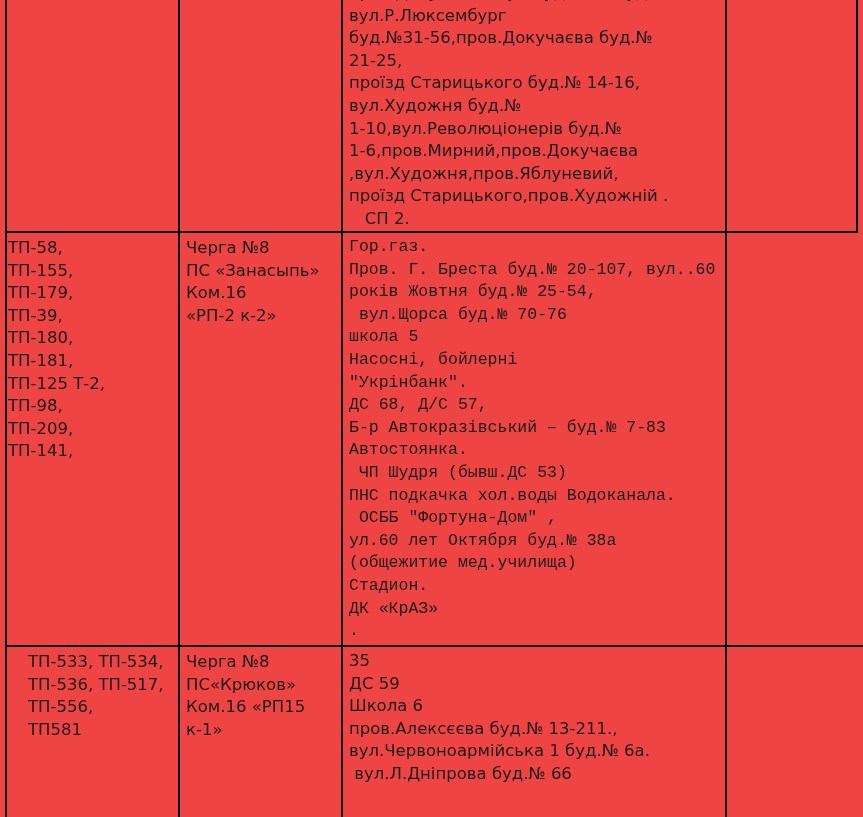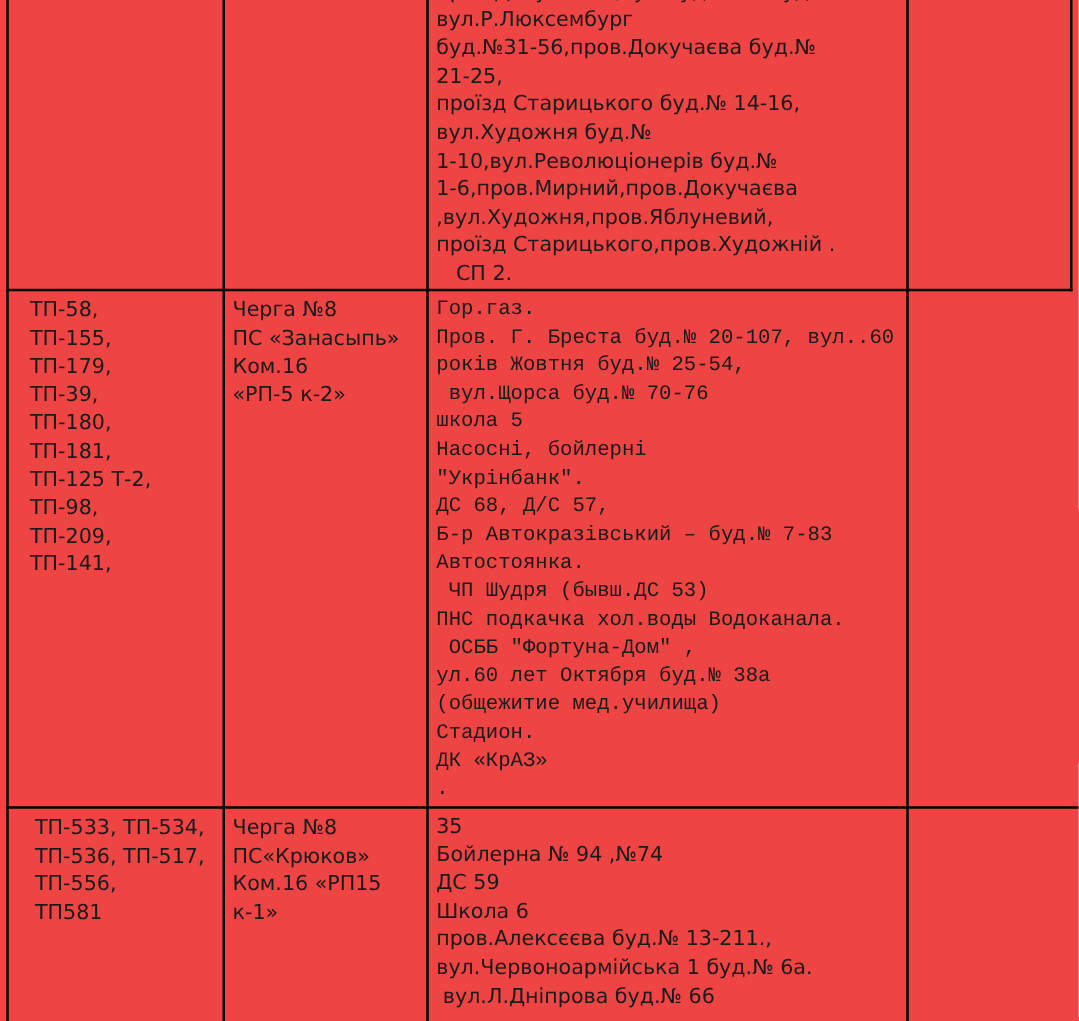--- a/index.html
+++ b/index.html
@@ -37,21 +37,21 @@
   
   #border-left      { left: 5px;   top: 0;     height: 817px; }
   #divider-col-1    { left: 178px; top: 0;     height: 817px; }
   #divider-col-2    { left: 341px; top: 0;     height: 817px; }
   #divider-col-3    { left: 725px; top: 0;     height: 817px; }
   #border-right-r1  { left: 856px; top: 0;     height: 233px; }
   #divider-row-1    { top: 231px;  left: 5px;  width: 853px; }
   #divider-row-2    { top: 645px;  left: 5px;  width: 858px; }
   
   #r1-addresses { left: 349px; top: -18px; width: 372px; }
-  #r2-tp        { left: 24px;  top: 237px; width: 162px; }
+  #r2-tp        { left: 8px;  top: 237px; width: 162px; }
   #r2-queue     { left: 186px; top: 237px; width: 152px; }
   #r2-addresses { left: 349px; top: 236px; width: 372px; font-family: Liberation Mono, monospace; }
   #r3-tp        { left: 28px;  top: 651px; width: 162px; }
   #r3-queue     { left: 186px; top: 651px; width: 152px; }
   #r3-addresses { left: 349px; top: 650px; width: 372px; }
 </style>
 </head>
 <body>
 
 <div class="page">
@@ -66,29 +66,29 @@
 
   <div class="cell" id="r1-addresses">
     <div>пров.Докучаєва ,вул.Художня буд.</div>
     <div><div>вул.Р.Люксембург</div><div>буд.№31-56,пров.Докучаєва буд.№</div><div>21-25,</div><div>проїзд Старицького буд.№ 14-16,</div><div>вул.Художня буд.№</div><div>1-10,вул.Революціонерів буд.№</div><div>1-6,пров.Мирний,пров.Докучаєва</div><div>,вул.Художня,пров.Яблуневий,</div><div>проїзд Старицького,пров.Художній .</div><div>   СП 2.</div></div>
   </div>
 
   <div class="cell" id="r2-tp">
     <div><div>ТП-58,</div><div>ТП-155,</div><div>ТП-179,</div><div>ТП-39,</div><div>ТП-180,</div><div>ТП-181,</div><div>ТП-125 Т-2,</div><div>ТП-98,</div><div>ТП-209,</div><div>ТП-141,</div></div>
   </div>
   <div class="cell" id="r2-queue">
-    <div><div>Черга №8</div><div>ПС «Занасыпь»</div><div>Ком.16</div><div>«РП-5 к-2»</div></div>
+    <div><div>Черга №8</div><div>ПС «Занасыпь»</div><div>Ком.16</div><div>«РП-2 к-2»</div></div>
   </div>
   <div class="cell" id="r2-addresses">
     <div><div>Гор.газ.</div><div>Пров. Г. Бреста буд.№ 20-107, вул..60</div><div>років Жовтня буд.№ 25-54,</div><div> вул.Щорса буд.№ 70-76</div><div>школа 5</div><div>Насосні, бойлерні</div><div>"Укрінбанк".</div><div>ДС 68, Д/С 57,</div><div>Б-р Автокразівський – буд.№ 7-83</div><div>Автостоянка.</div><div> ЧП Шудря (бывш.ДС 53)</div><div>ПНС подкачка хол.воды Водоканала.</div><div> ОСББ "Фортуна-Дом" ,</div><div>ул.60 лет Октября буд.№ 38а</div><div>(общежитие мед.училища)</div><div>Стадион.</div><div>ДК «КрАЗ»</div><div>.</div></div>
   </div>
 
   <div class="cell" id="r3-tp">
     <div><div>ТП-533, ТП-534,</div><div>ТП-536, ТП-517,</div><div>ТП-556,</div><div>ТП581</div></div>
   </div>
   <div class="cell" id="r3-queue">
     <div><div>Черга №8</div><div>ПС«Крюков»</div><div>Ком.16 «РП15</div><div>к-1»</div></div>
   </div>
   <div class="cell" id="r3-addresses">
-    <div><div>35</div><div>Бойлерна № 94 ,№74</div><div>ДС 59</div><div>Школа 6</div><div>пров.Алексєєва буд.№ 13-211.,</div><div>вул.Червоноармійська 1 буд.№ 6а.</div><div> вул.Л.Дніпрова буд.№ 66</div></div>
+    <div><div>35</div><div>ДС 59</div><div>Школа 6</div><div>пров.Алексєєва буд.№ 13-211.,</div><div>вул.Червоноармійська 1 буд.№ 6а.</div><div> вул.Л.Дніпрова буд.№ 66</div></div>
   </div>
 
 </div>
 
 </body></html>

